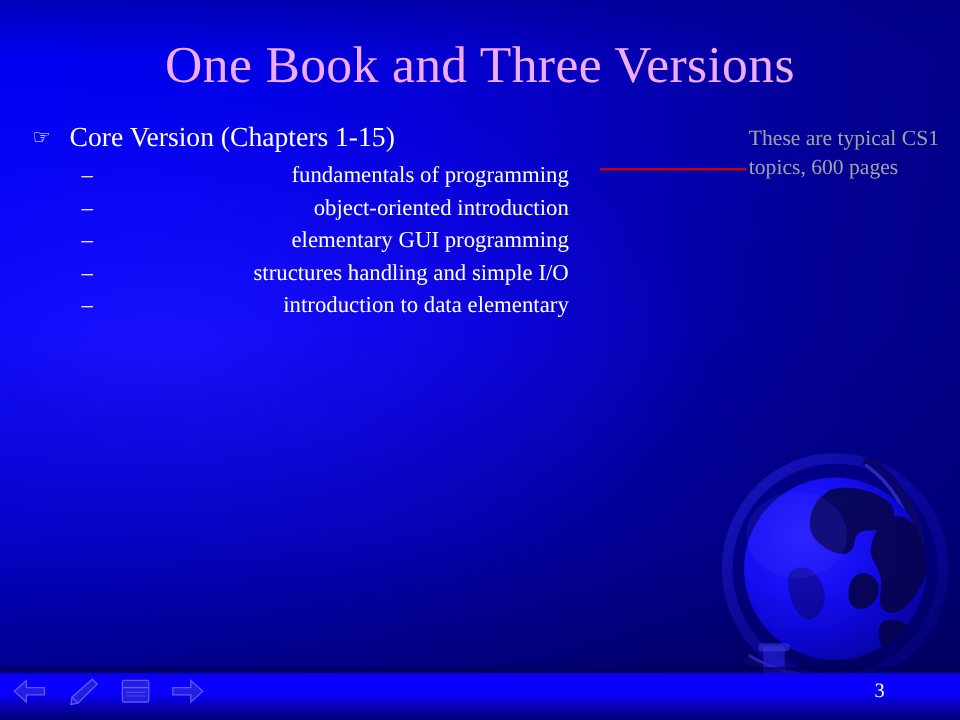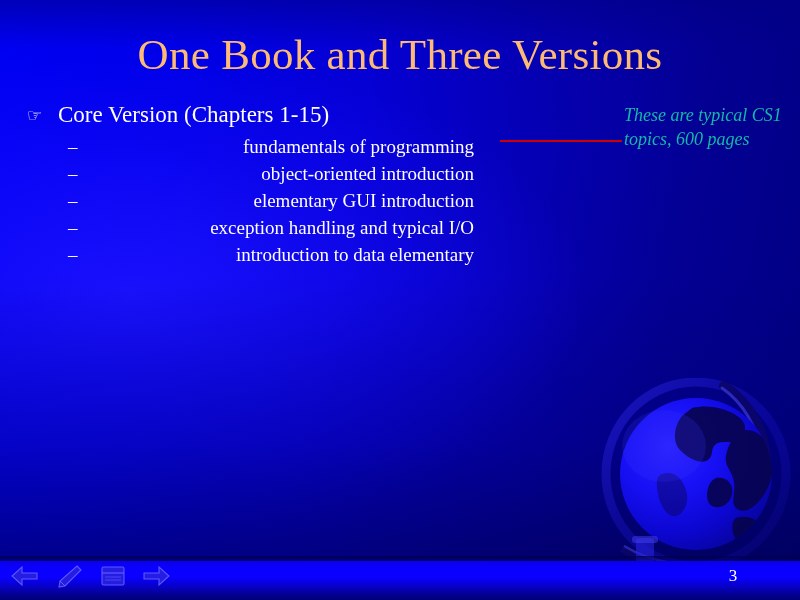--- a/index.html
+++ b/index.html
@@ -76,21 +76,21 @@
   .globe-wrap svg { display: block; }
   
   .title {
     position: absolute;
     left: 0;
     right: 0;
     top: 29px;
     text-align: center;
     font-size: 43px;
     line-height: 52px;
-    color: #fdba74;
+    color: #f0abfc;
     letter-spacing: 0.3px;
     white-space: nowrap;
   }
   
   .body-block {
     position: absolute;
     left: 24px;
     top: 100px;
     width: 450px;
     color: #ffffff;
@@ -129,22 +129,21 @@
   }
   .lvl2 .txt { flex: 1 1 auto; text-align: right; }
   
   .callout {
     position: absolute;
     left: 624px;
     top: 103px;
     width: 176px;
     font-size: 18px;
     line-height: 24px;
-    color: #14b8a6;
-    font-style: italic;
+    color: #a3a3a3;
   }
   .callout-line {
     position: absolute;
     left: 500px;
     top: 140px;
     width: 122px;
     height: 0;
     border-top: 2px solid #cc0000;
   }
   
@@ -242,26 +241,26 @@
       <span class="txt">fundamentals of programming</span>
     </div>
 
     <div class="lvl2">
       <span class="marker">–</span>
       <span class="txt">object-oriented introduction</span>
     </div>
 
     <div class="lvl2">
       <span class="marker">–</span>
-      <span class="txt">elementary GUI introduction</span>
-    </div>
-
-    <div class="lvl2">
-      <span class="marker">–</span>
-      <span class="txt">exception handling and typical I/O</span>
+      <span class="txt">elementary GUI programming</span>
+    </div>
+
+    <div class="lvl2">
+      <span class="marker">–</span>
+      <span class="txt">structures handling and simple I/O</span>
     </div>
 
     <div class="lvl2">
       <span class="marker">–</span>
       <span class="txt">introduction to data elementary</span>
     </div>
 
   </div>
 
   <div class="callout-line"></div>

